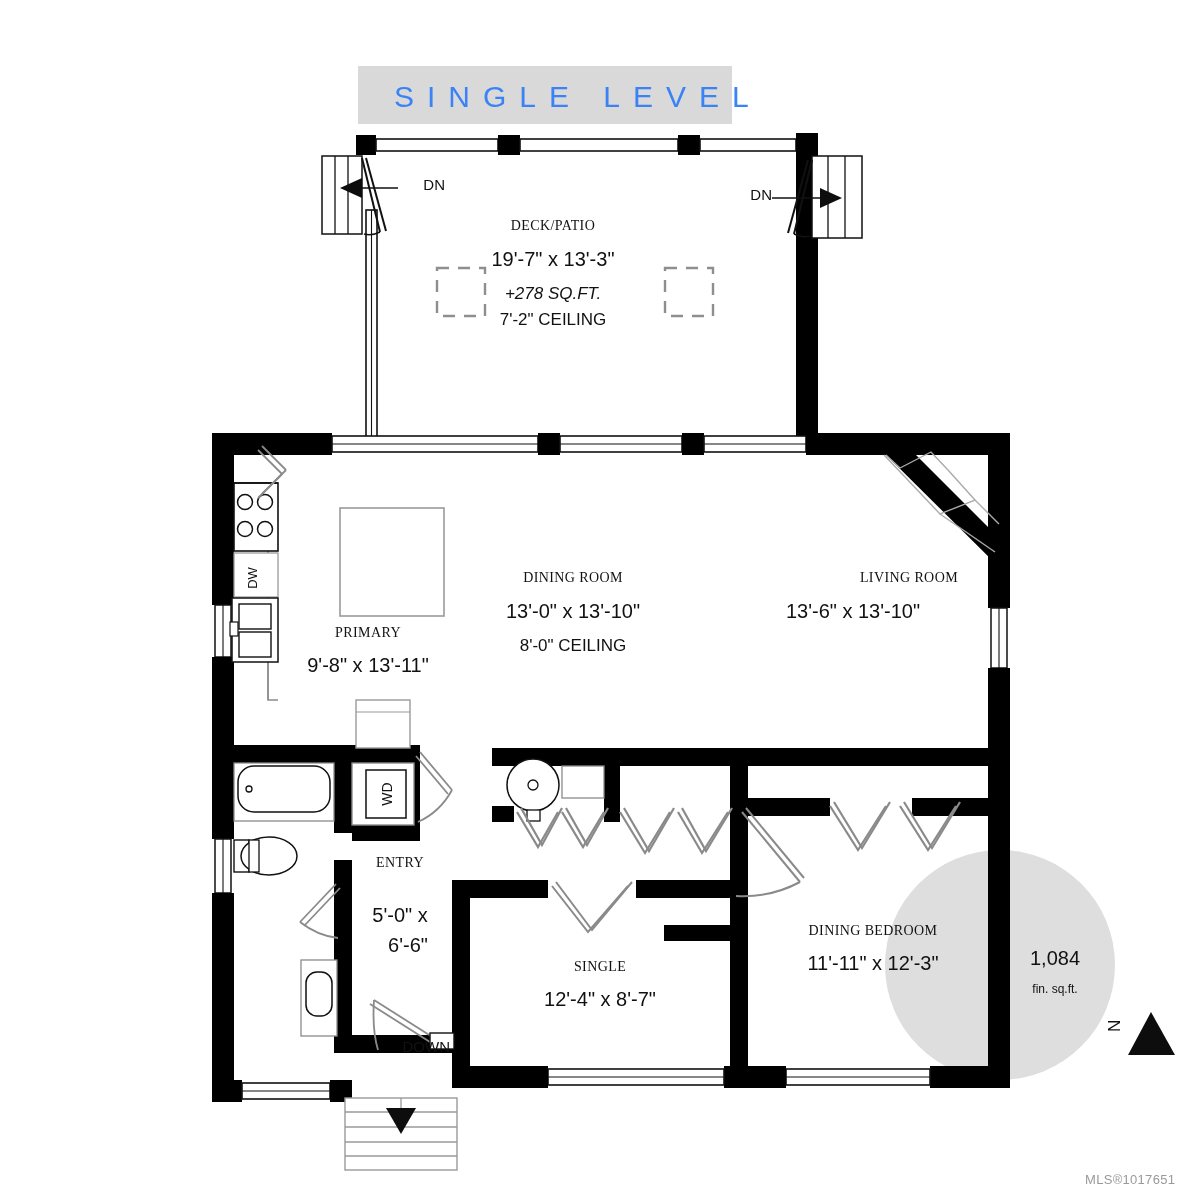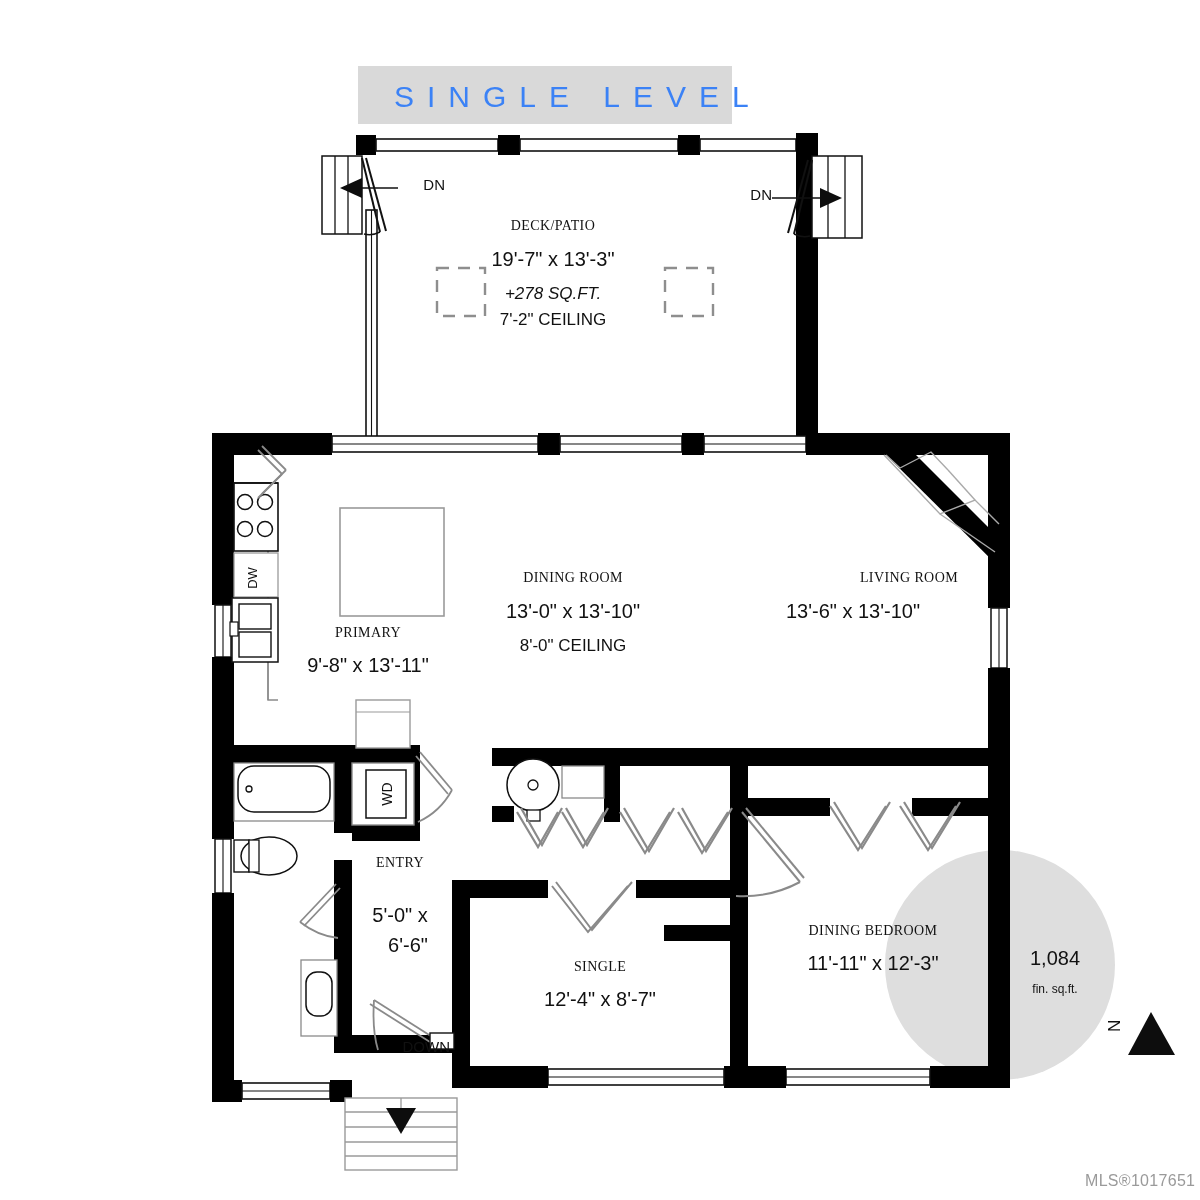--- a/index.html
+++ b/index.html
@@ -9,21 +9,21 @@
   .lbl{position:absolute;text-align:center;white-space:nowrap;
        font-family:"Liberation Sans", sans-serif;color:#111;}
   .room-name{font-size:14px;letter-spacing:.4px;font-family:Liberation Serif, serif;}
   .room-dim{font-size:20px;letter-spacing:0px;}
   .room-sub{font-size:17px;letter-spacing:0px;}
   .dn{font-size:15px;text-align:right;}
   .banner-text{position:absolute;font-size:30px;letter-spacing:13px;
                font-family:"Liberation Sans", sans-serif;color:#3b82f6;}
   .sqft-num{font-size:20px;}
   .sqft-sub{font-size:12px;}
-  .mls{position:absolute;font-size:16px;color:#9a9a9a;letter-spacing:.3px;}
+  .mls{position:absolute;font-size:13px;color:#9a9a9a;letter-spacing:.3px;}
   .northN{position:absolute;font-size:17px;color:#111;
           transform:rotate(-90deg);transform-origin:center center;}
 </style>
 </head>
 <body>
 
 <svg id="plan" viewBox="0 0 1200 1200" xmlns="http://www.w3.org/2000/svg">
 
   <rect x="0" y="0" width="1200" height="1200" fill="#ffffff"></rect>
 

